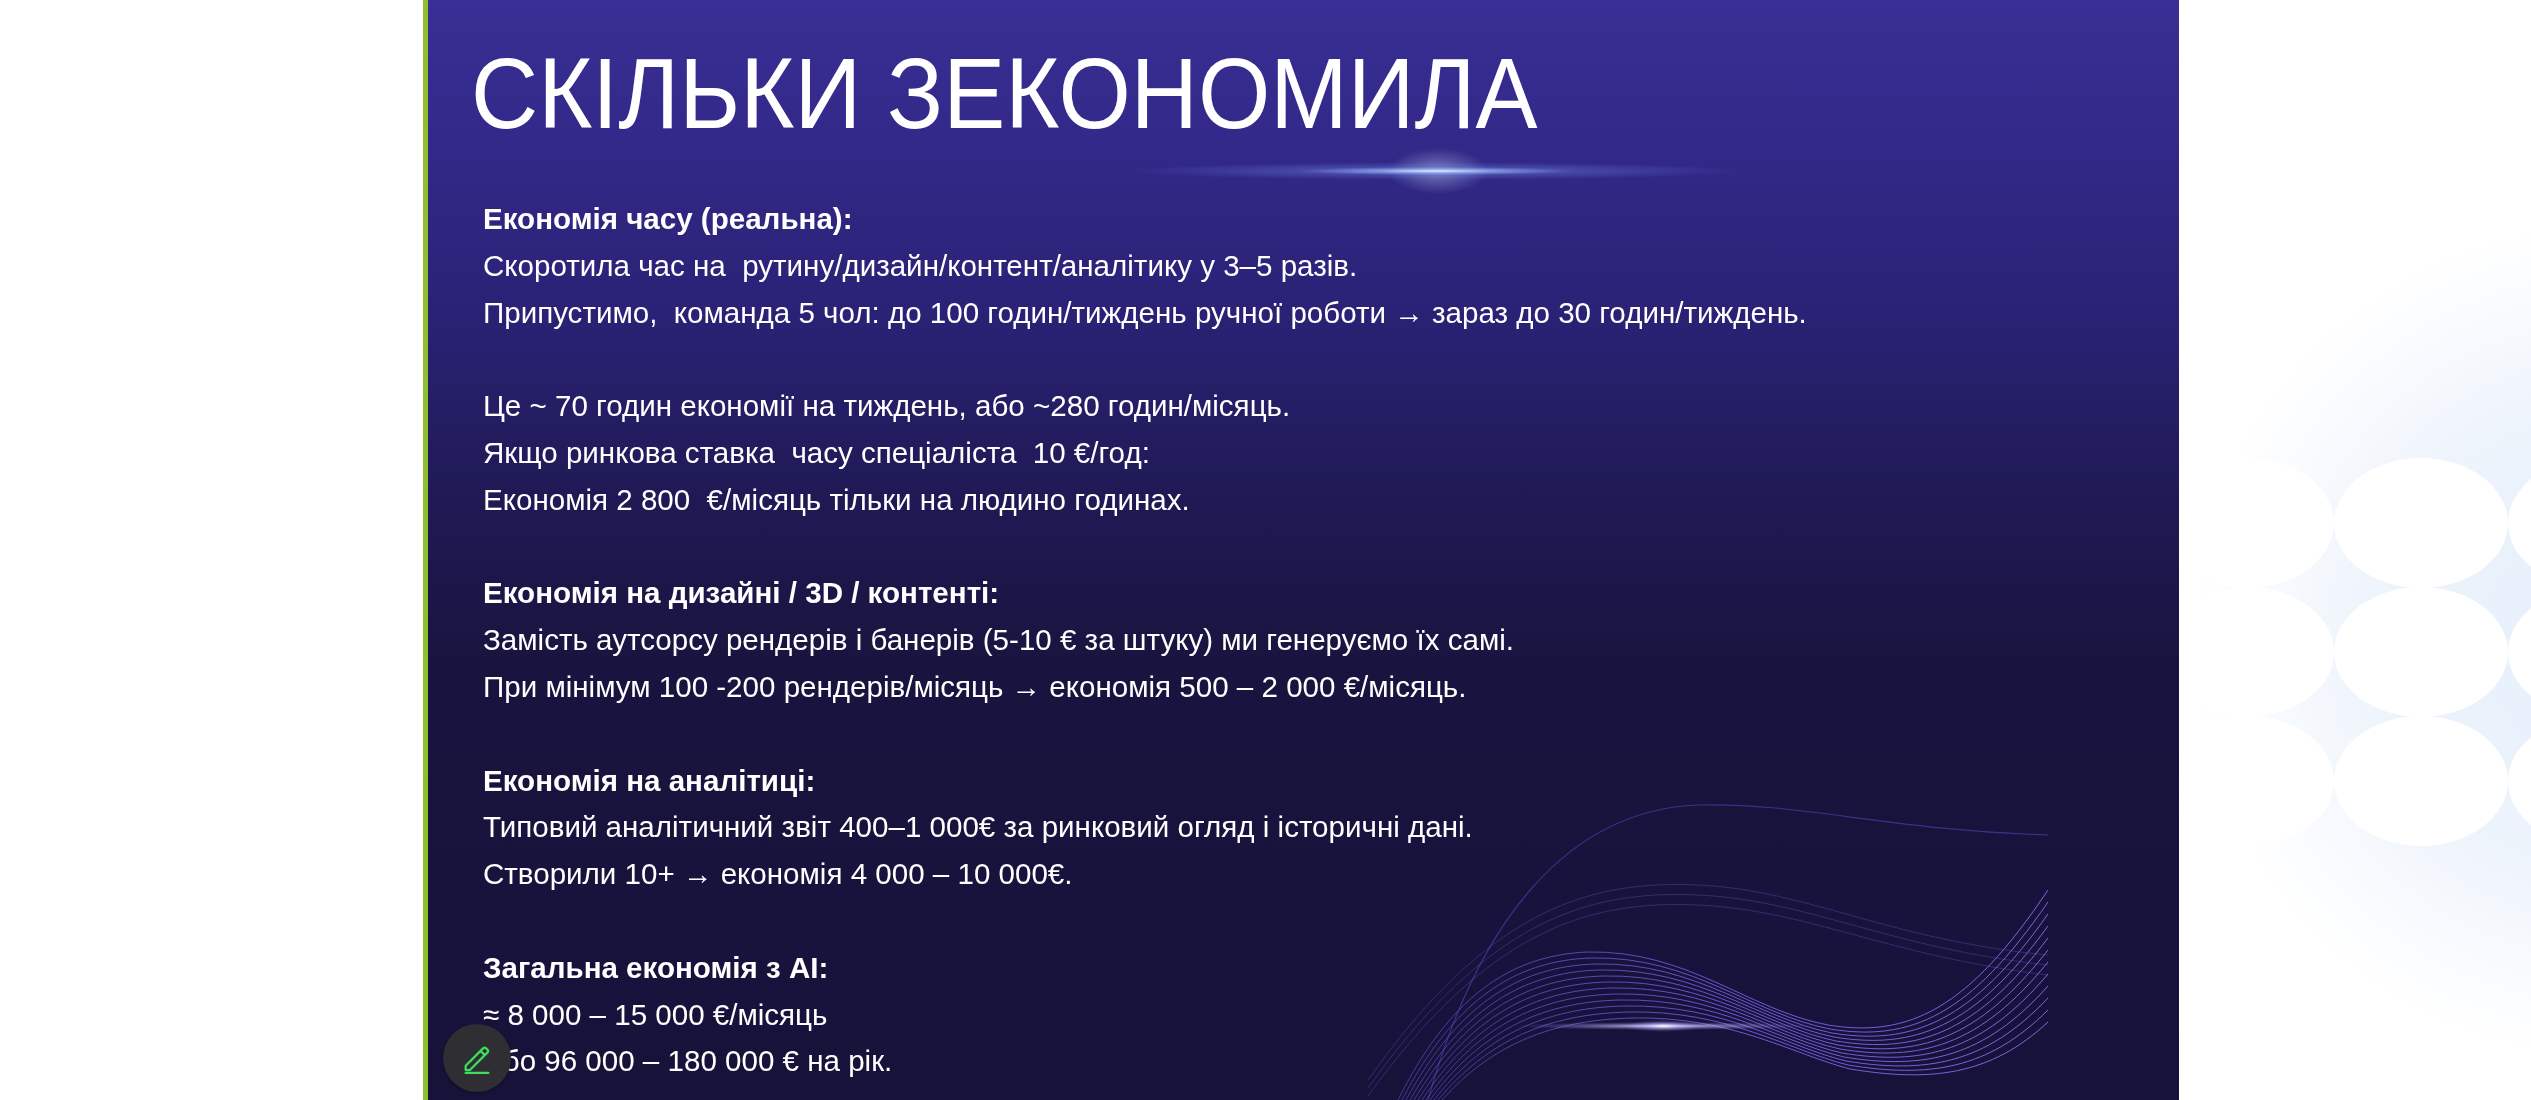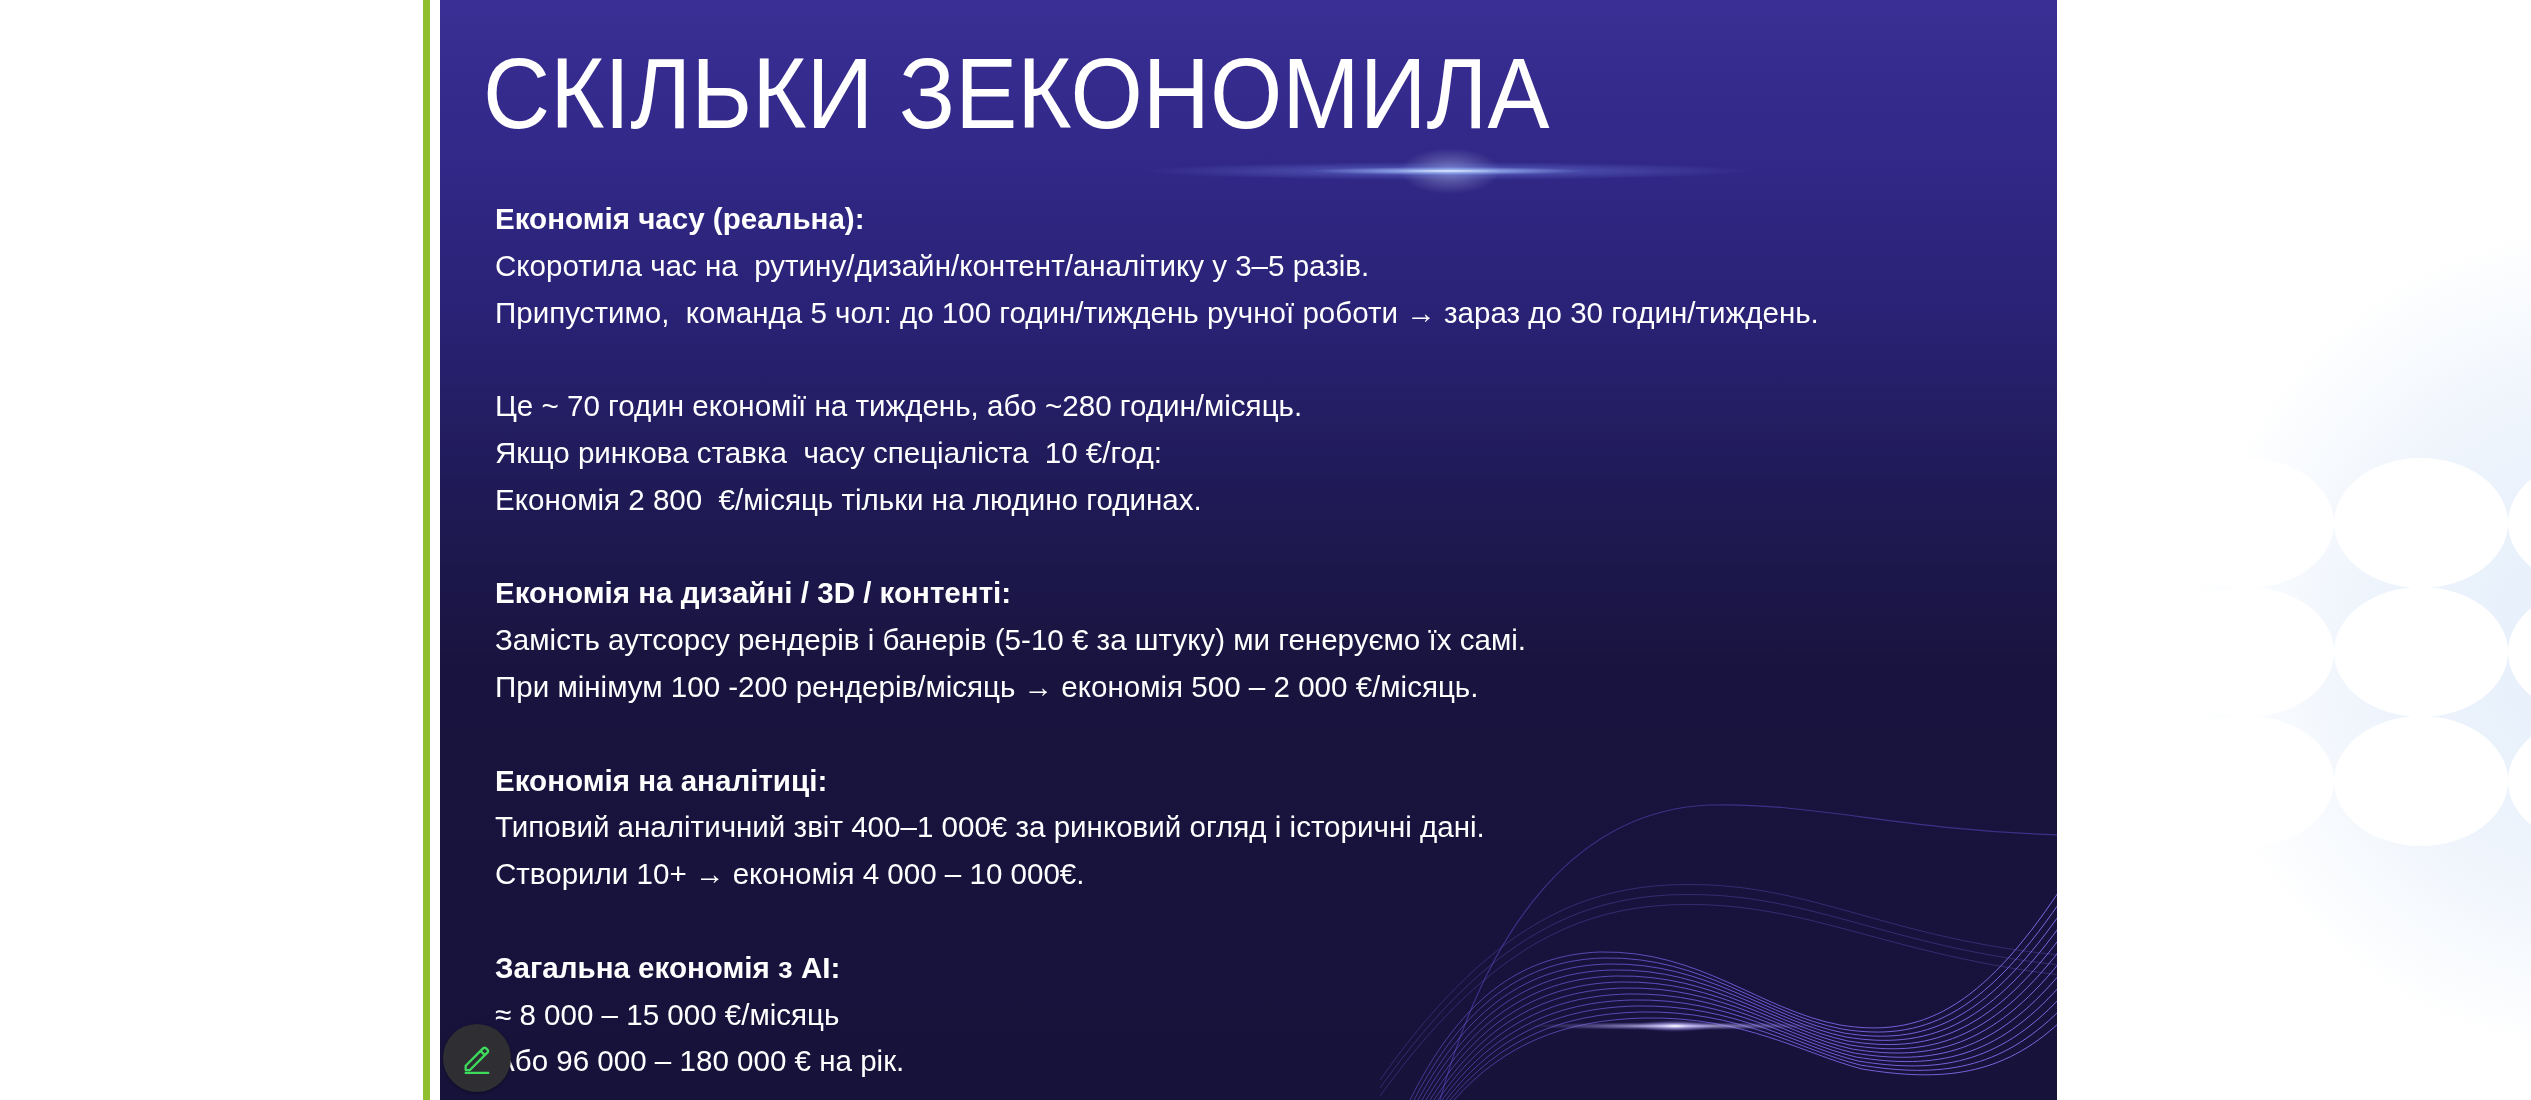--- a/index.html
+++ b/index.html
@@ -46,23 +46,23 @@
   .accent-bar {
     position: absolute;
     left: 423px;
     top: 0;
     width: 7px;
     height: 1100px;
     background: #8fbe2f;
   }
   .slide {
     position: absolute;
-    left: 440px;
+    left: 428px;
     top: 0;
-    width: 1617px;
+    width: 1751px;
     height: 1100px;
     overflow: hidden;
     background: linear-gradient(180deg, #392f94 0%, #33298a 12%, #2a2276 28%, #1f1a55 45%, #19143f 60%, #17123a 100%);
   }
   .title {
     position: absolute;
     left: 43px;
     top: 38px;
     margin: 0;
     font-size: 100px;

